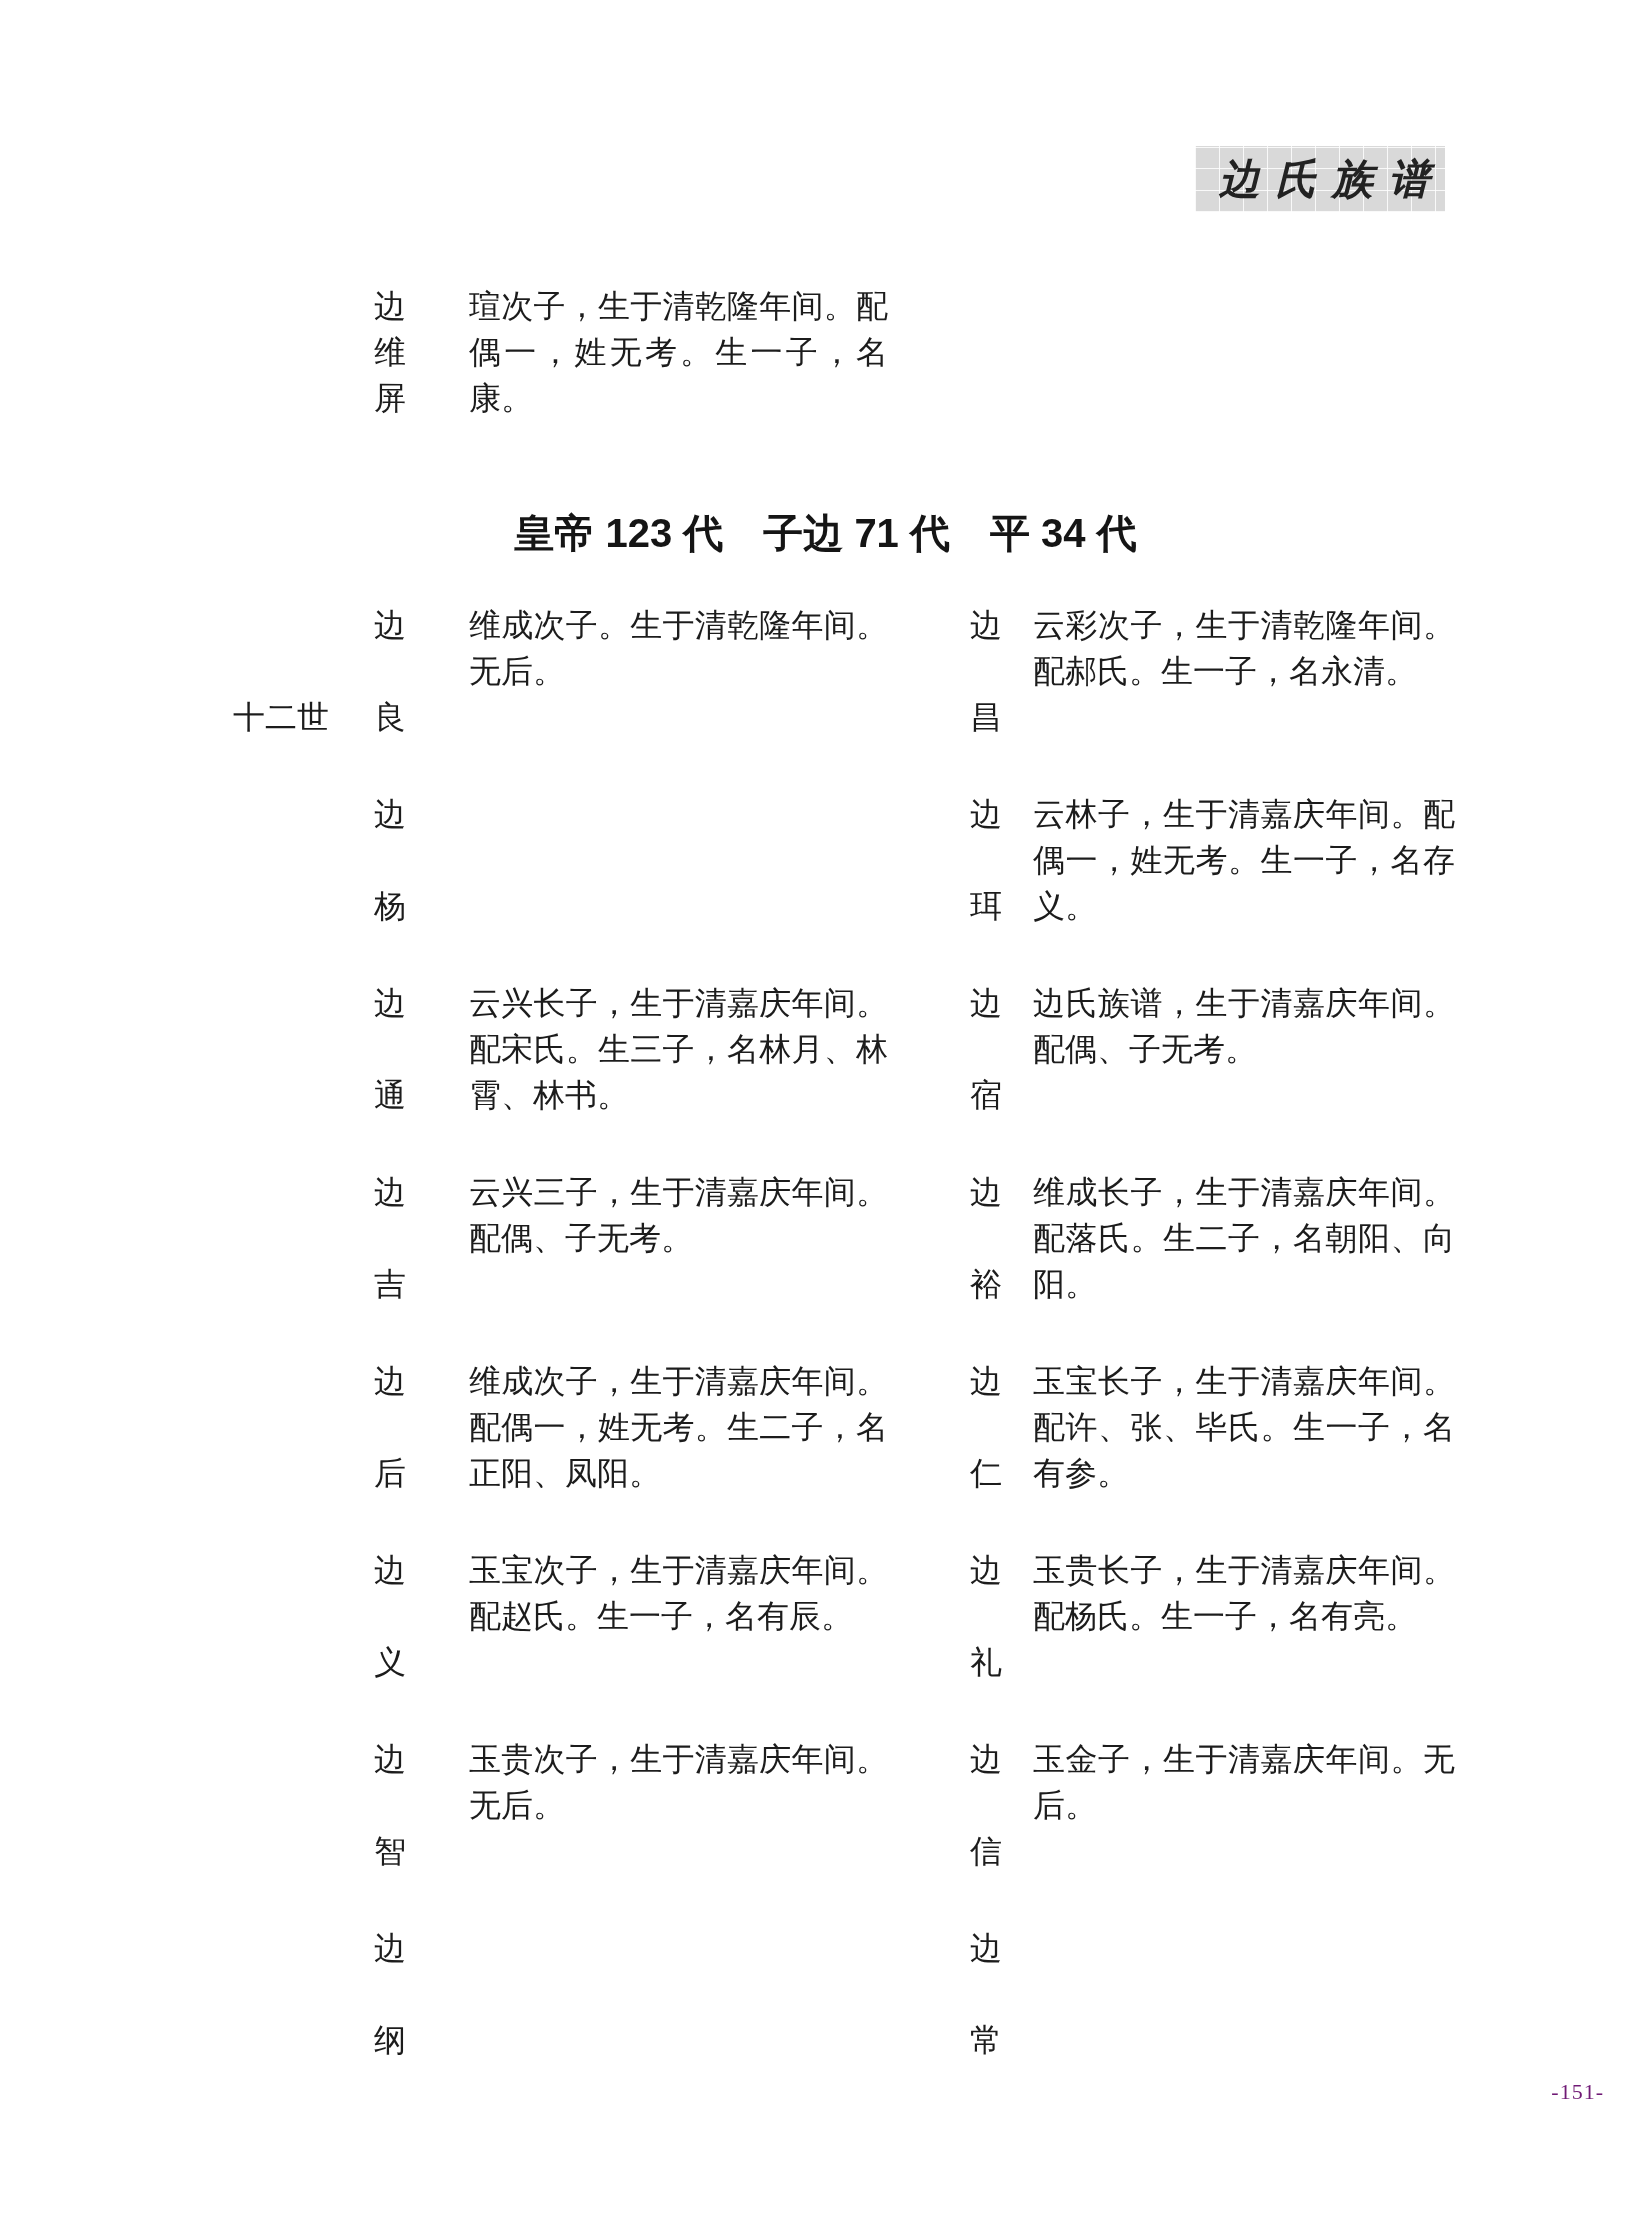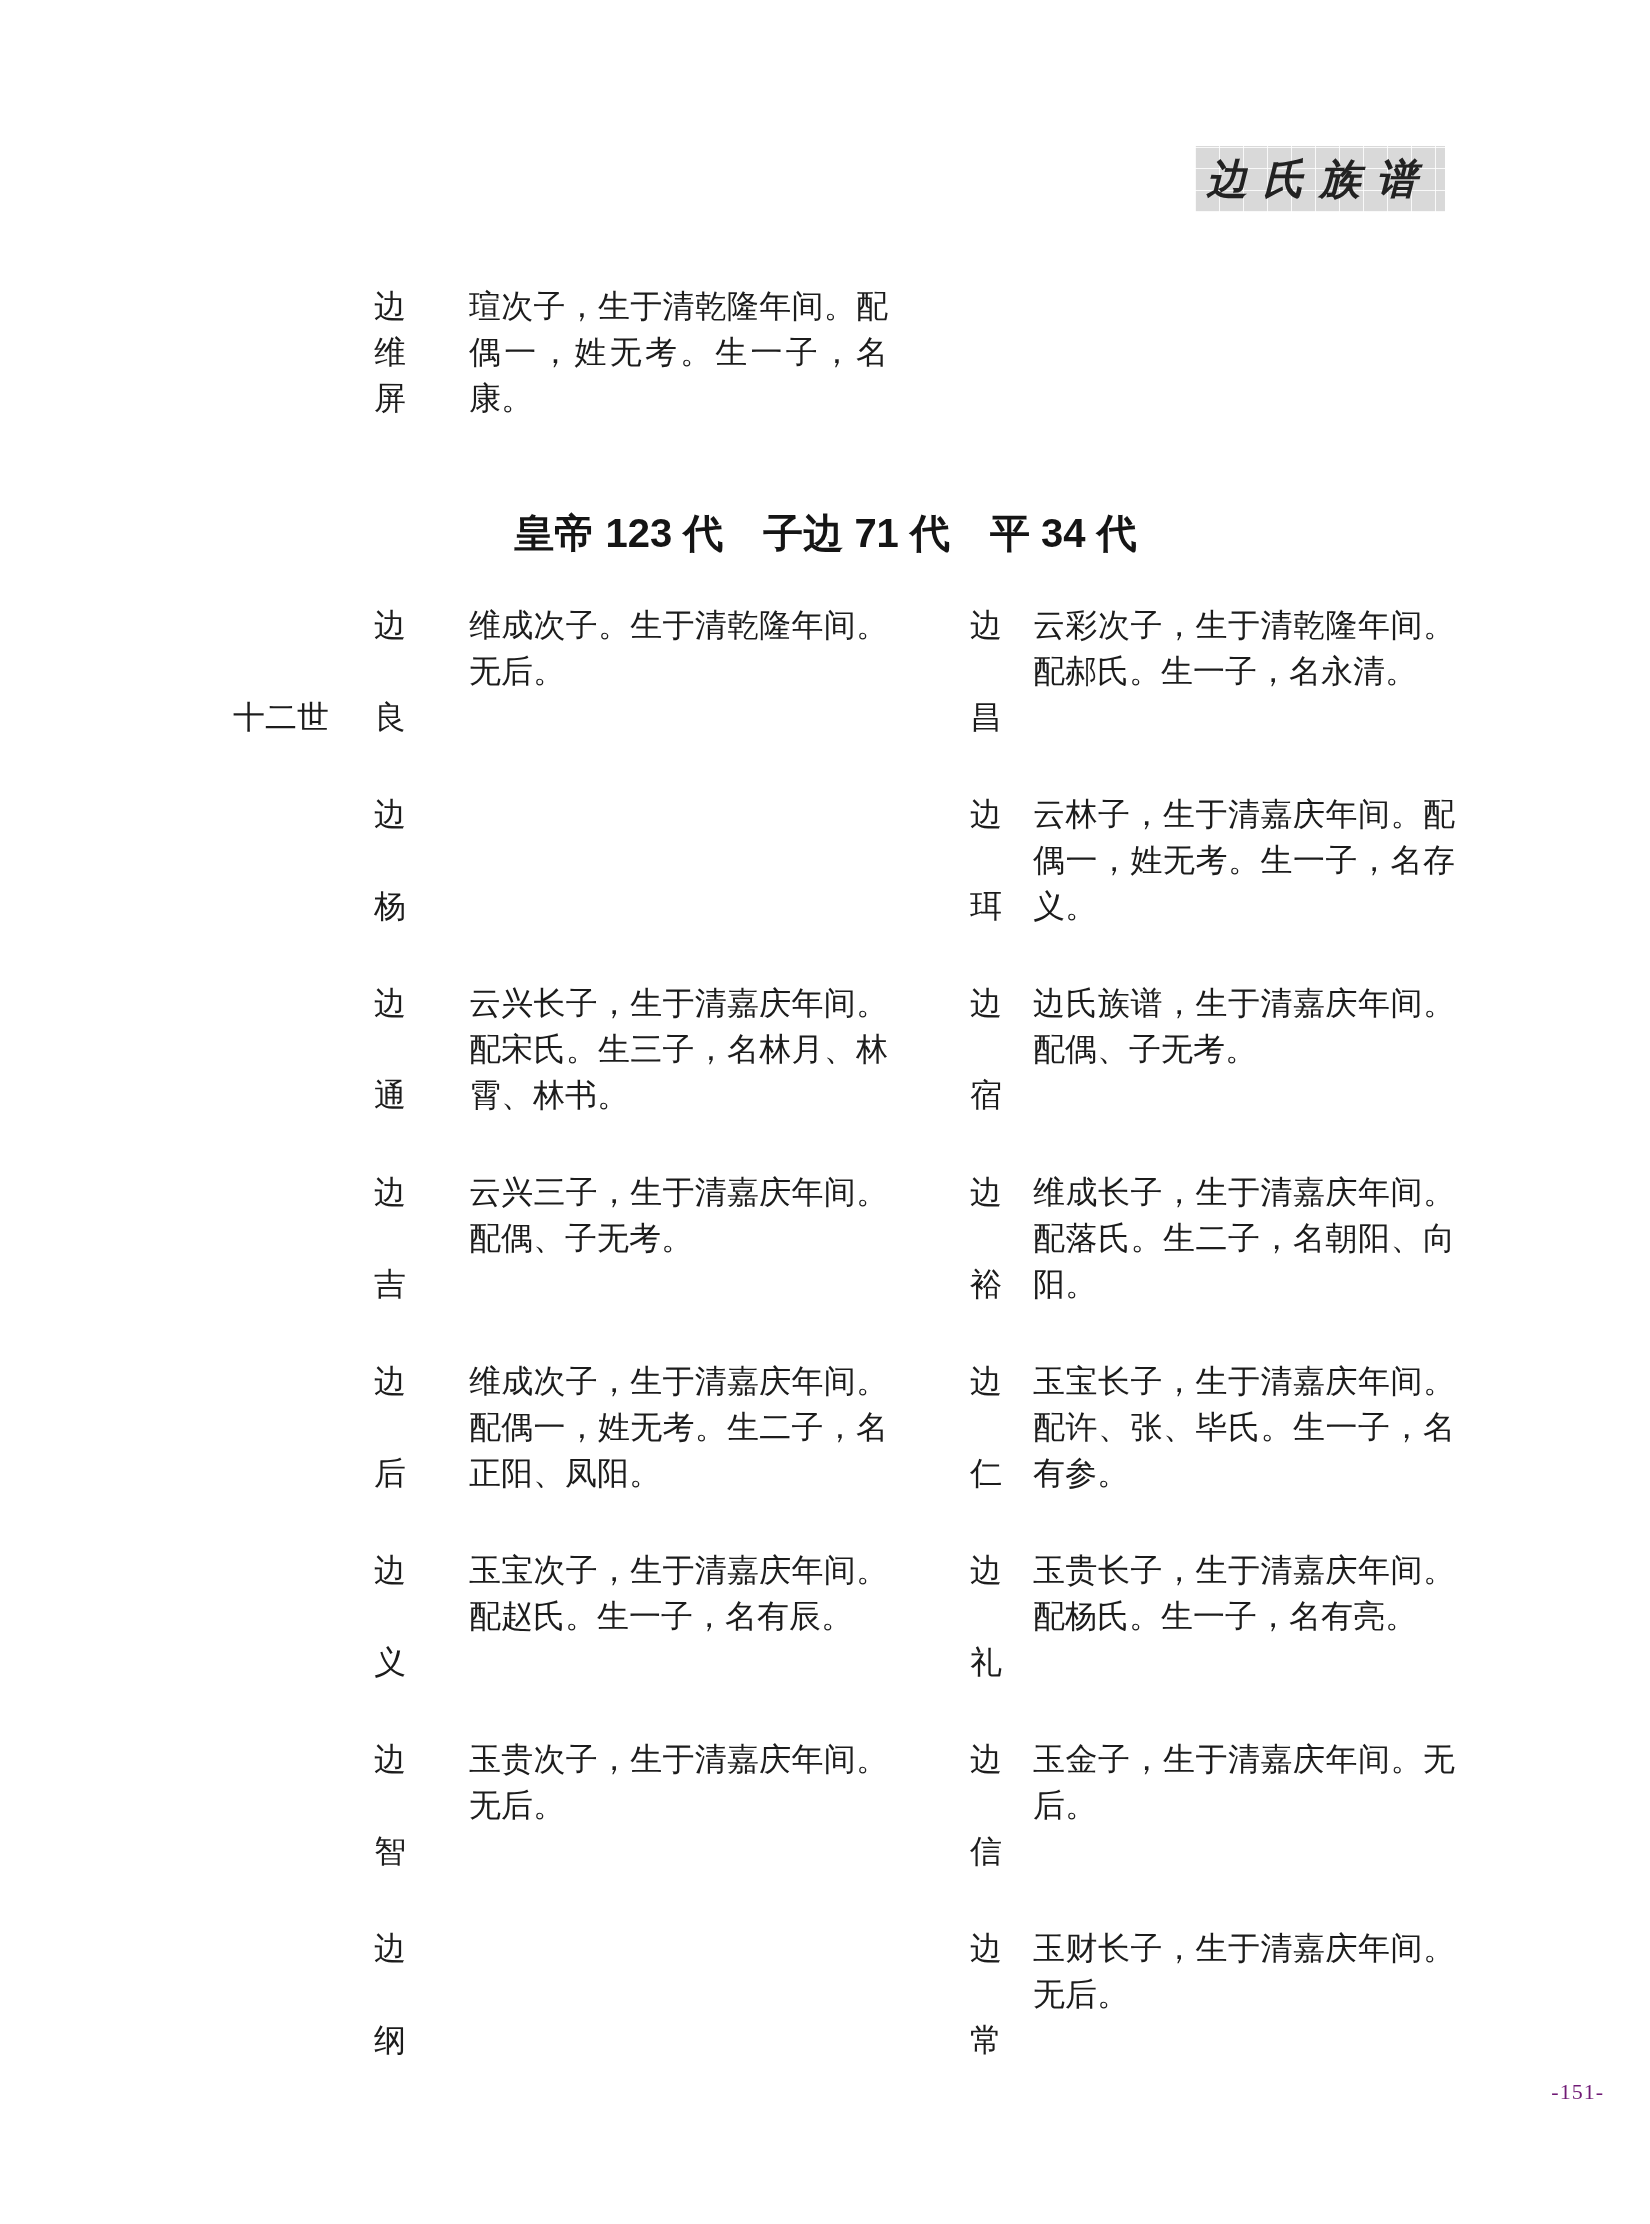--- a/index.html
+++ b/index.html
@@ -10,21 +10,21 @@
     height: 2224px;
     font-family: "Liberation Serif", "DejaVu Serif", serif;
     color: #1c1c1c;
   }
 
   
   .badge {
     position: absolute;
     left: 1195px; top: 146px;
     width: 250px; height: 66px;
-    display: flex; align-items: center; justify-content: flex-start;
+    display: flex; align-items: center; justify-content: flex-end;
     background-color: #d9d9d9;
     background-image:
       repeating-linear-gradient(0deg, rgba(255,255,255,.85) 0 1px, transparent 1px 21.3px),
       repeating-linear-gradient(90deg, rgba(255,255,255,.85) 0 1px, transparent 1px 24px);
     font-size: 41px;
     font-weight: bold;
     font-style: italic;
     letter-spacing: 15.5px;
     padding-left: 11.6px;
     color: #222;
@@ -253,20 +253,19 @@
       <div class="name-col">
         <span>边</span>
         <span class="given">纲</span>
       </div>
     </div>
     <div class="entry right">
       <div class="name-col">
         <span>边</span>
         <span class="given">常</span>
       </div>
-      <p class="desc">玉财长子，生于清嘉庆年间。无后。</p>
     </div>
   </div>
 
 </div>
 
 <div class="page-number">-151-</div>
 
 
 </body></html>

